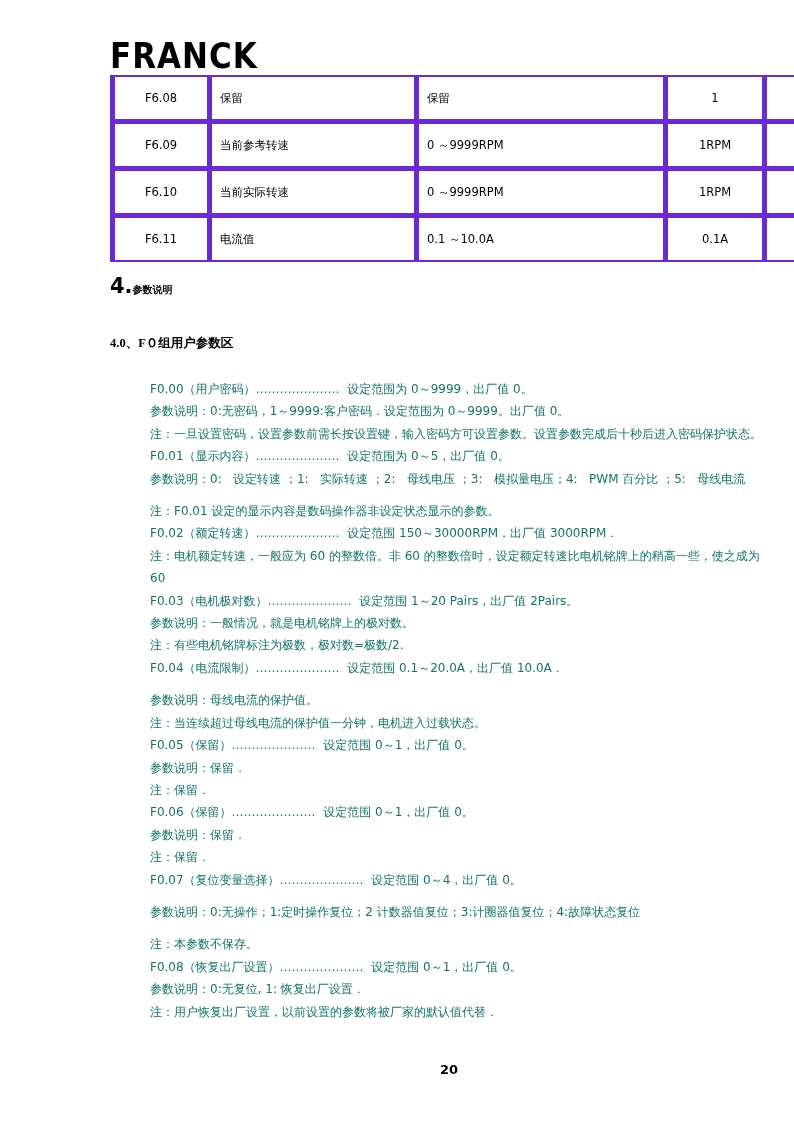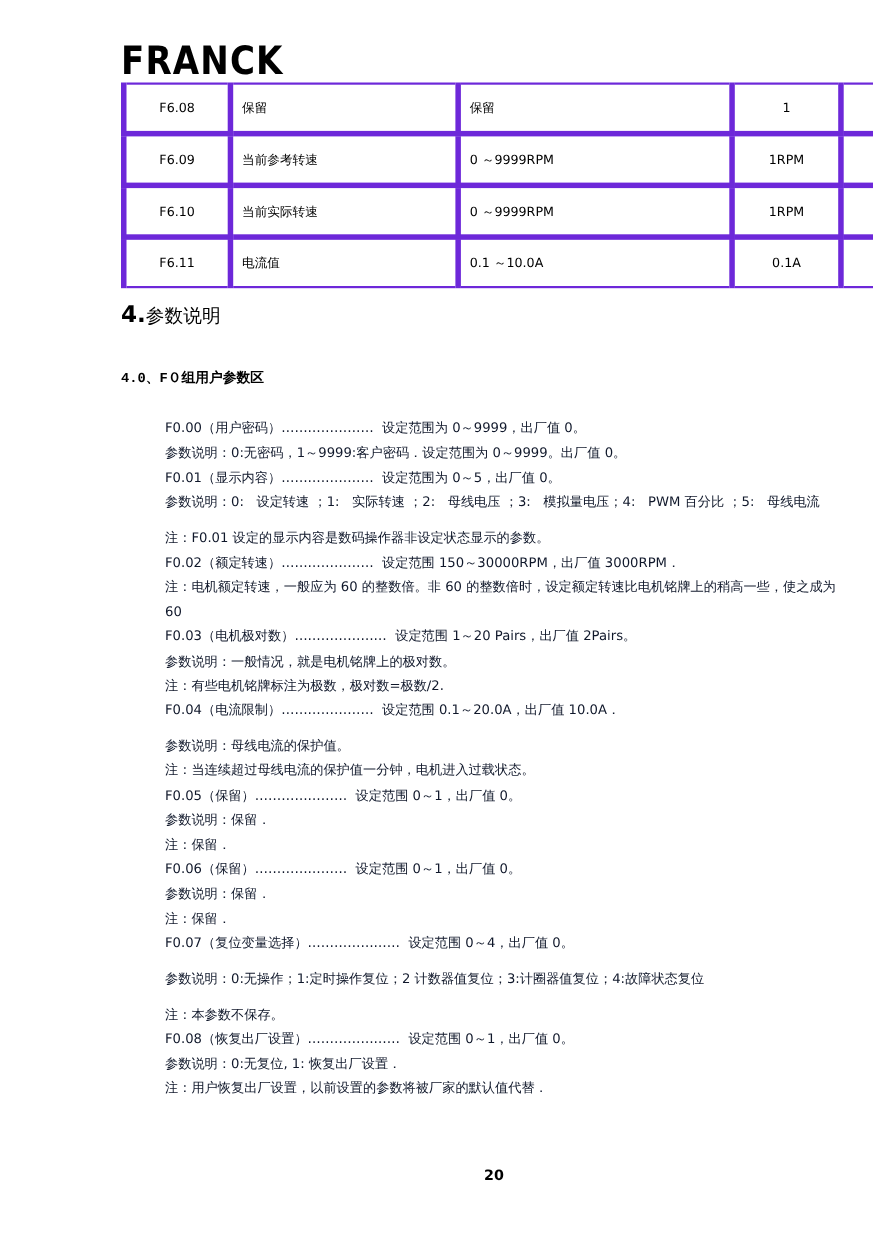--- a/index.html
+++ b/index.html
@@ -71,46 +71,46 @@
   .sec-num {
     position: absolute;
     left: 78px;
     top: 276px;
     font-size: 21px;
     font-weight: bold;
     font-family: "DejaVu Sans", sans-serif;
     line-height: 1;
   }
   .sec-num .sub {
-    font-size: 17px;
-    font-weight: normal;
+    font-size: 10px;
+    font-weight: bold;
     vertical-align: baseline;
   }
   .sub-head {
     position: absolute;
     left: 78px;
     top: 335px;
     font-size: 12.5px;
     font-weight: bold;
-    font-family: Liberation Mono, monospace;
+    font-family: Liberation Serif, serif;
   }
 
   
   .body-block {
     position: absolute;
     left: 118px;
     top: 378px;
     width: 620px;
   }
   .line {
     font-size: 12px;
     line-height: 22.4px;
     font-family: "DejaVu Sans", sans-serif;
     white-space: pre-wrap;
-    color: #0f172a;
+    color: #0f766e;
   }
   .line.gap-before { margin-top: 10px; }
 
   
   .page-number {
     position: absolute;
     left: 0;
     right: 0;
     top: 1062px;
     text-align: center;
@@ -164,20 +164,21 @@
 
   <div class="sec-num">
     <span>4.</span><span class="sub">参数说明</span>
   </div>
 
   <div class="sub-head">4.0、F０组用户参数区</div>
 
   <div class="body-block">
     <div class="line">F0.00（用户密码）…………………  设定范围为 0～9999，出厂值 0。</div>
     <div class="line">参数说明：0:无密码，1～9999:客户密码．设定范围为 0～9999。出厂值 0。</div>
+    <div class="line">注：一旦设置密码，设置参数前需长按设置键，输入密码方可设置参数。设置参数完成后十秒后进入密码保护状态。</div>
     <div class="line">F0.01（显示内容）…………………  设定范围为 0～5，出厂值 0。</div>
     <div class="line">参数说明：0:   设定转速 ；1:   实际转速 ；2:   母线电压 ；3:   模拟量电压；4:   PWM 百分比 ；5:   母线电流</div>
     <div class="line gap-before">注：F0.01 设定的显示内容是数码操作器非设定状态显示的参数。</div>
     <div class="line">F0.02（额定转速）…………………  设定范围 150～30000RPM，出厂值 3000RPM．</div>
     <div class="line">注：电机额定转速，一般应为 60 的整数倍。非 60 的整数倍时，设定额定转速比电机铭牌上的稍高一些，使之成为 60</div>
     <div class="line">F0.03（电机极对数）…………………  设定范围 1～20 Pairs，出厂值 2Pairs。</div>
     <div class="line">参数说明：一般情况，就是电机铭牌上的极对数。</div>
     <div class="line">注：有些电机铭牌标注为极数，极对数=极数/2.</div>
     <div class="line">F0.04（电流限制）…………………  设定范围 0.1～20.0A，出厂值 10.0A．</div>
     <div class="line gap-before">参数说明：母线电流的保护值。</div>

